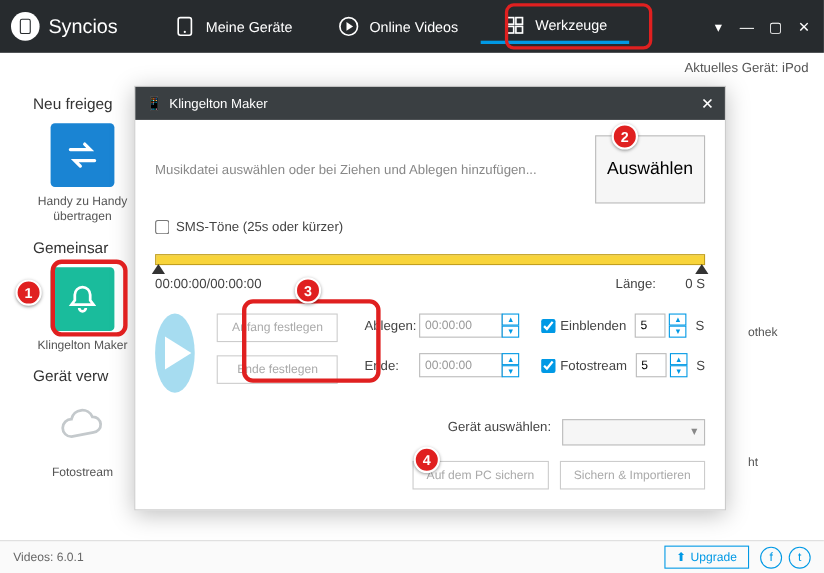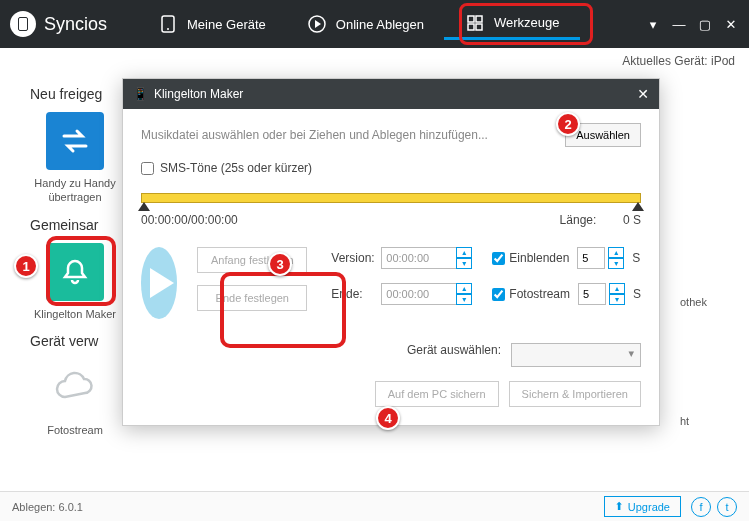--- a/index.html
+++ b/index.html
@@ -22,21 +22,21 @@
 .tbox{width:58px;height:58px;border-radius:4px;display:flex;align-items:center;justify-content:center}
 .tlabel{font-size:11px;text-align:center;color:#555;margin-top:6px;line-height:1.3}
 .blue{background:#1a84d3}
 .teal{background:#1abc9c}
 .cloud{color:#c4c9cc;width:58px;height:58px;border-radius:4px;display:flex;align-items:center;justify-content:center}
 .modal-backdrop{position:absolute;top:78px;left:122px;width:538px;background:#fff;border:1px solid #ccc;box-shadow:0 4px 20px rgba(0,0,0,.25);z-index:10}
 .modal-header{background:#3a3f42;color:#fff;height:30px;display:flex;align-items:center;padding:0 10px;font-size:12px}
 .modal-header .close{margin-left:auto;cursor:pointer;font-size:14px}
 .modal-body{padding:14px 18px 18px 18px;font-size:12px;color:#444}
 .file-row{display:flex;align-items:center;gap:10px}
-.select-btn{margin-left:auto;border:1px solid #bbb;padding:5px 10px;font-size:11px;background:#f6f6f6;cursor:pointer}
+.select-btn{margin-left:auto;border:1px solid #bbb;padding:21px 10px;font-size:16px;background:#f6f6f6;cursor:pointer}
 .sms-row{margin-top:14px;display:flex;align-items:center;gap:6px}
 .track{margin-top:18px;height:10px;background:linear-gradient(to right,#f8d43a,#f8d43a);border:1px solid #c29f1f;position:relative}
 .handle{position:absolute;bottom:-9px;width:0;height:0;border-left:6px solid transparent;border-right:6px solid transparent;border-bottom:9px solid #333}
 .handle.left{left:-4px}
 .handle.right{right:-4px}
 .time-row{display:flex;justify-content:space-between;margin-top:10px;font-size:12px}
 .controls{display:flex;gap:20px;margin-top:20px;align-items:flex-start}
 .playbtn{width:72px;height:72px;border-radius:50%;background:#a6dcf0;display:flex;align-items:center;justify-content:center;cursor:pointer}
 .playtri{width:0;height:0;border-top:15px solid transparent;border-bottom:15px solid transparent;border-left:24px solid #fff;margin-left:6px}
 .set-col{display:flex;flex-direction:column;gap:12px}
@@ -84,21 +84,21 @@
       </span>
     <span>Meine Geräte</span>
   </div>
   <div class="nav-item">
     <span class="nav-icon">
         <svg width="20" height="20" viewBox="0 0 20 20">
           <circle cx="10" cy="10" r="8" fill="none" stroke="#fff" stroke-width="1.5"></circle>
           <path d="M8 6l6 4-6 4z" fill="#fff"></path>
         </svg>
       </span>
-    <span>Online Ablegen</span>
+    <span>Online Videos</span>
   </div>
   <div class="nav-item active">
     <span class="nav-icon">
         <svg width="20" height="20" viewBox="0 0 20 20">
           <rect x="3" y="3" width="6" height="6" fill="none" stroke="#fff" stroke-width="1.5"></rect>
           <rect x="11" y="3" width="6" height="6" fill="none" stroke="#fff" stroke-width="1.5"></rect>
           <rect x="3" y="11" width="6" height="6" fill="none" stroke="#fff" stroke-width="1.5"></rect>
           <rect x="11" y="11" width="6" height="6" fill="none" stroke="#fff" stroke-width="1.5"></rect>
         </svg>
       </span>
@@ -183,21 +183,21 @@
     <div class="controls">
       <div class="playbtn">
           <div class="playtri"></div>
         </div>
       <div class="set-col">
         <div class="ghost-btn">Anfang festlegen</div>
         <div class="ghost-btn">Ende festlegen</div>
       </div>
       <div class="field-col">
         <div class="field-row">
-          <label>Version:</label>
+          <label>Ablegen:</label>
           <div class="num-input">
               <input value="00:00:00" style="">
               <div class="spin">
                 <div>▴</div>
                 <div>▾</div>
               </div>
             </div>
         </div>
         <div class="field-row">
           <label>Ende:</label>
@@ -245,21 +245,21 @@
 </div>
 
 <div class="callout" style="top:254px;left:14px">1</div>
 <div class="set-highlight" style="top:236px;left:46px;width:70px;height:70px"></div>
 <div class="callout" style="top:112px;left:556px">2</div>
 <div class="callout" style="top:252px;left:268px">3</div>
 <div class="set-highlight" style="top:272px;left:220px;width:126px;height:76px"></div>
 <div class="callout" style="top:406px;left:376px">4</div>
 
 <div class="footer">
-  <span>Ablegen: 6.0.1</span>
+  <span>Videos: 6.0.1</span>
   <div class="upgrade">
     <span>⬆</span>
     <span>Upgrade</span>
   </div>
   <div class="social">
     <div class="sicon">f</div>
     <div class="sicon">t</div>
   </div>
 </div>
 

